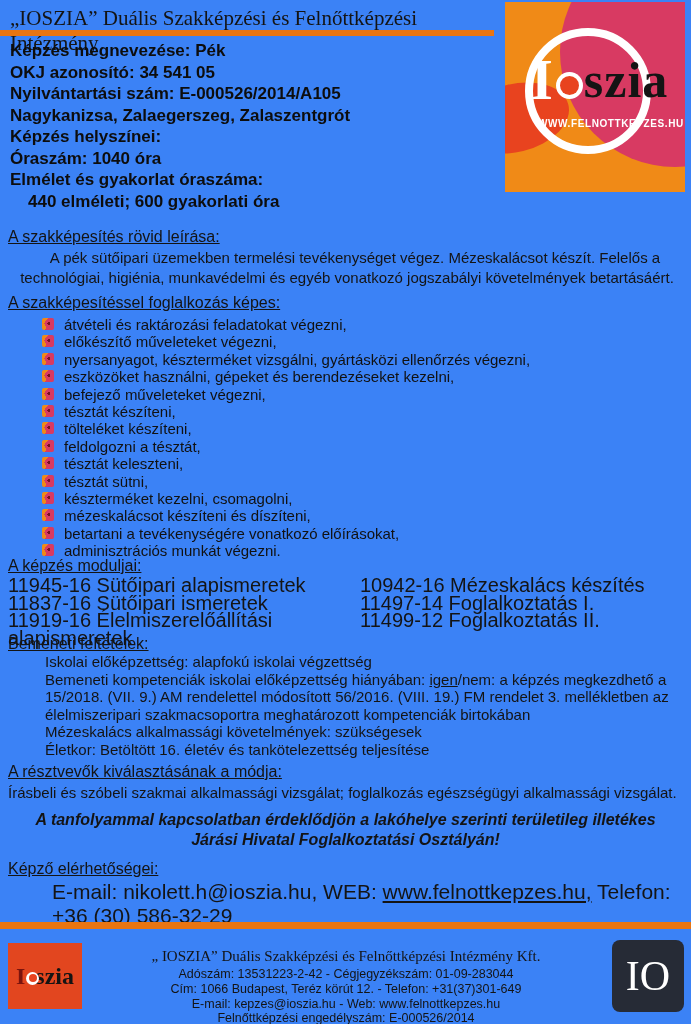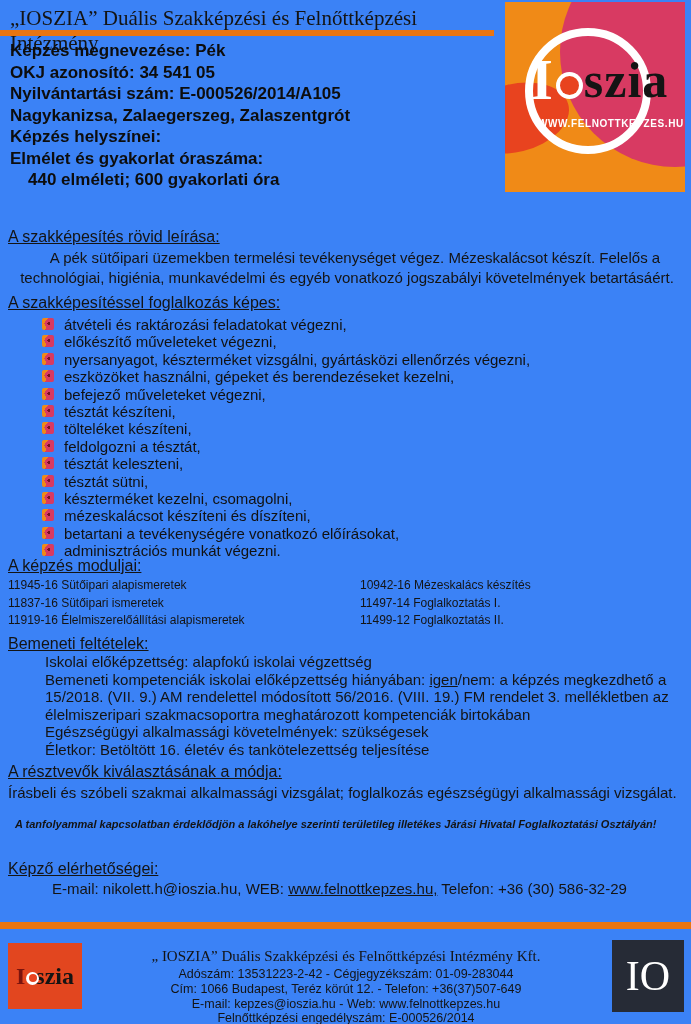--- a/index.html
+++ b/index.html
@@ -49,33 +49,33 @@
   .bullet-list { position:absolute; left:42px; top:316px; width:620px; list-style:none; font-size:15px; line-height:17.4px; }
   .bullet-list li { display:flex; align-items:flex-start; }
   .bullet-icon {
     flex:0 0 12px; width:12px; height:12px; margin:2px 10px 0 0;
     background:
       radial-gradient(circle at 58% 45%, #7a0f1e 0 1.5px, #d83a62 1.5px 4.5px, rgba(0,0,0,0) 4.5px),
       linear-gradient(105deg, #f08a17 42%, #d83a62 42%);
     border-radius:2px;
   }
 
-  .modules-col { position:absolute; top:577px; font-size:12px; line-height:17.5px; color:#141414; }
+  .modules-col { position:absolute; top:577px; font-size:20px; line-height:17.5px; color:#141414; }
   .modules-left { left:8px; width:350px; }
   .modules-right { left:360px; width:320px; }
 
   .req-lines { position:absolute; left:45px; top:653px; width:628px; font-size:15px; line-height:17.6px; color:#141414; }
   .u { text-decoration:underline; }
 
   .notice {
-    position:absolute; left:15px; top:810px; width:661px; 
-    font-weight:bold; font-style:italic; font-size:11px; line-height:28px; color:#141414;
-  }
-
-  .contact-line { position:absolute; left:52px; top:880px; width:630px; font-size:15px; color:#141414; }
+    position:absolute; left:15px; top:810px; width:661px; text-align:center;
+    font-weight:bold; font-style:italic; font-size:16px; line-height:20px; color:#141414;
+  }
+
+  .contact-line { position:absolute; left:52px; top:880px; width:630px; font-size:21px; color:#141414; }
   .contact-line a { color:#141414; text-decoration:underline; }
 
   
   .footer-bar { position:absolute; left:0; top:922px; width:691px; height:7px; background:#e97511; }
 
   .footer-logo-left {
     position:absolute; left:8px; top:943px; width:74px; height:66px; background:#e2461f;
     display:flex; align-items:center; justify-content:center;
     font-family:"Liberation Serif", serif; font-weight:bold; font-size:24px;
   }
@@ -84,21 +84,21 @@
   .fl-dot::after { content:""; position:absolute; left:2.5px; top:2.5px; width:8px; height:8px; border-radius:50%; background:#e8431f; }
   .fl-szia { color:#141414; margin-left:-4px; }
 
   .footer-text { position:absolute; left:90px; top:948px; width:512px; text-align:center; color:#141414; }
   .footer-company { font-family:"Liberation Serif", serif; font-size:15px; line-height:17px; margin-bottom:2px; }
   .footer-text .small { font-size:12.5px; line-height:14.8px; }
 
   .footer-logo-right {
     position:absolute; left:612px; top:940px; width:72px; height:72px; background:#262b36;
     display:flex; align-items:center; justify-content:center;
-    font-family:"Liberation Serif", serif; font-size:42px; color:#ffffff;
+    font-family:"Liberation Serif", serif; font-size:42px; color:#ffffff;border-radius:8px;
   }
 </style>
 </head>
 <body>
 
 <div class="page">
 
   <div class="doc-title">„IOSZIA” Duális Szakképzési és Felnőttképzési Intézmény</div>
   <div class="title-bar"></div>
 
@@ -113,20 +113,21 @@
     </div>
     <div class="logo-site">WWW.FELNOTTKEPZES.HU</div>
   </div>
 
   <div class="info">
     <div>Képzés megnevezése: Pék</div>
     <div>OKJ azonosító: 34 541 05</div>
     <div>Nyilvántartási szám: E-000526/2014/A105</div>
     <div>Nagykanizsa, Zalaegerszeg, Zalaszentgrót</div>
     <div>Képzés helyszínei:</div>
+    <div>Óraszám: 1040 óra</div>
     <div>Elmélet és gyakorlat óraszáma:</div>
     <div>440 elméleti; 600 gyakorlati óra</div>
   </div>
 
   <div class="sec-heading" style="top:228px;">A szakképesítés rövid leírása:</div>
   <div class="body-text" style="top:248px;">
     <div class="first-indent">A pék sütőipari üzemekben termelési tevékenységet végez. Mézeskalácsot készít. Felelős a technológiai, higiénia, munkavédelmi és egyéb vonatkozó jogszabályi követelmények betartásáért.</div>
   </div>
 
   <div class="sec-heading" style="top:294px;">A szakképesítéssel foglalkozás képes:</div>
@@ -198,21 +199,21 @@
   <div class="modules-col modules-right">
     <div>10942-16 Mézeskalács készítés</div>
     <div>11497-14 Foglalkoztatás I.</div>
     <div>11499-12 Foglalkoztatás II.</div>
   </div>
 
   <div class="sec-heading" style="top:635px;">Bemeneti feltételek:</div>
   <div class="req-lines">
     <div>Iskolai előképzettség: alapfokú iskolai végzettség</div>
     <div><span>Bemeneti kompetenciák iskolai előképzettség hiányában: </span><span class="u">igen</span><span>/nem: a képzés megkezdhető a 15/2018. (VII. 9.) AM rendelettel módosított 56/2016. (VIII. 19.) FM rendelet 3. mellékletben az élelmiszeripari szakmacsoportra meghatározott kompetenciák birtokában</span></div>
-    <div>Egészségügyi alkalmassági követelmények: szükségesek</div>
+    <div>Mézeskalács alkalmassági követelmények: szükségesek</div>
     <div>Életkor: Betöltött 16. életév és tankötelezettség teljesítése</div>
   </div>
 
   <div class="sec-heading" style="top:763px;">A résztvevők kiválasztásának a módja:</div>
   <div class="body-text" style="top:783px;">Írásbeli és szóbeli szakmai alkalmassági vizsgálat; foglalkozás egészségügyi alkalmassági vizsgálat.</div>
 
   <div class="notice">A tanfolyammal kapcsolatban érdeklődjön a lakóhelye szerinti területileg illetékes Járási Hivatal Foglalkoztatási Osztályán!</div>
 
   <div class="sec-heading" style="top:860px;">Képző elérhetőségei:</div>
   <div class="contact-line">
@@ -223,21 +224,21 @@
 
   <div class="footer-logo-left">
     <span class="fl-i">I</span>
       <span class="fl-dot"></span>
       <span class="fl-szia">szia</span>
   </div>
 
   <div class="footer-text">
     <div class="footer-company">„ IOSZIA” Duális Szakképzési és Felnőttképzési Intézmény Kft.</div>
     <div class="small">Adószám: 13531223-2-42 - Cégjegyzékszám: 01-09-283044</div>
-    <div class="small">Cím: 1066 Budapest, Teréz körút 12. - Telefon: +36(37)507-649</div>
+    <div class="small">Cím: 1066 Budapest, Teréz körút 12. - Telefon: +31(37)301-649</div>
     <div class="small">E-mail: kepzes@ioszia.hu - Web: www.felnottkepzes.hu</div>
     <div class="small">Felnőttképzési engedélyszám: E-000526/2014</div>
   </div>
 
   <div class="footer-logo-right">
     <span>IO</span>
   </div>
 
 </div>
 

